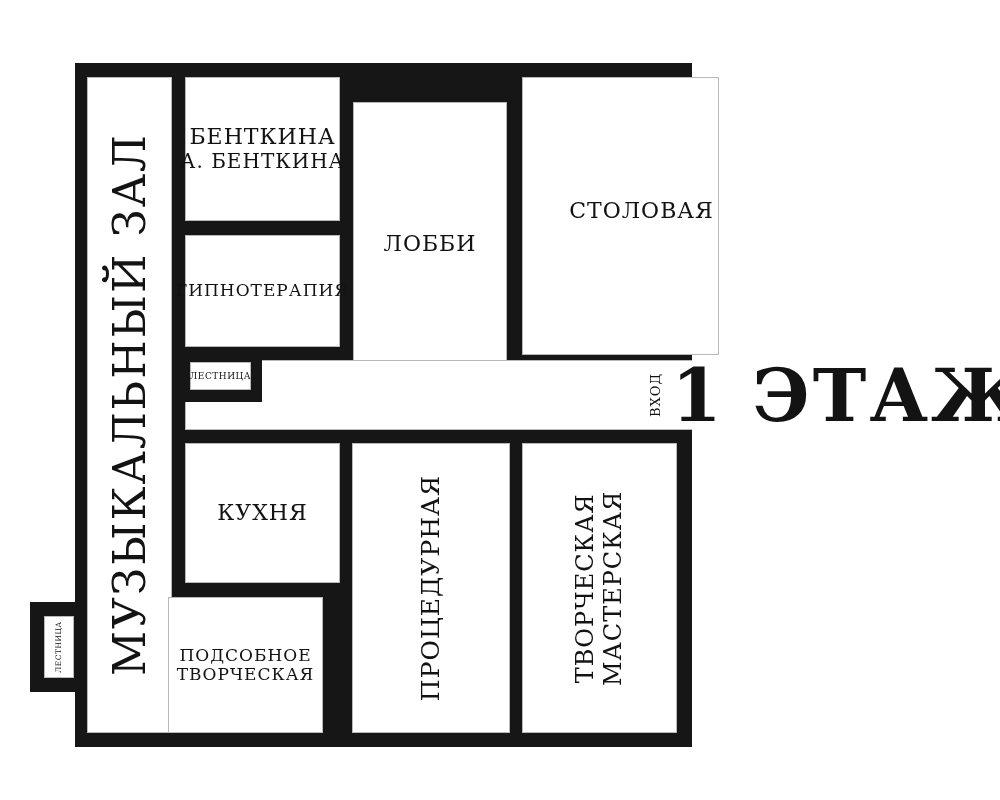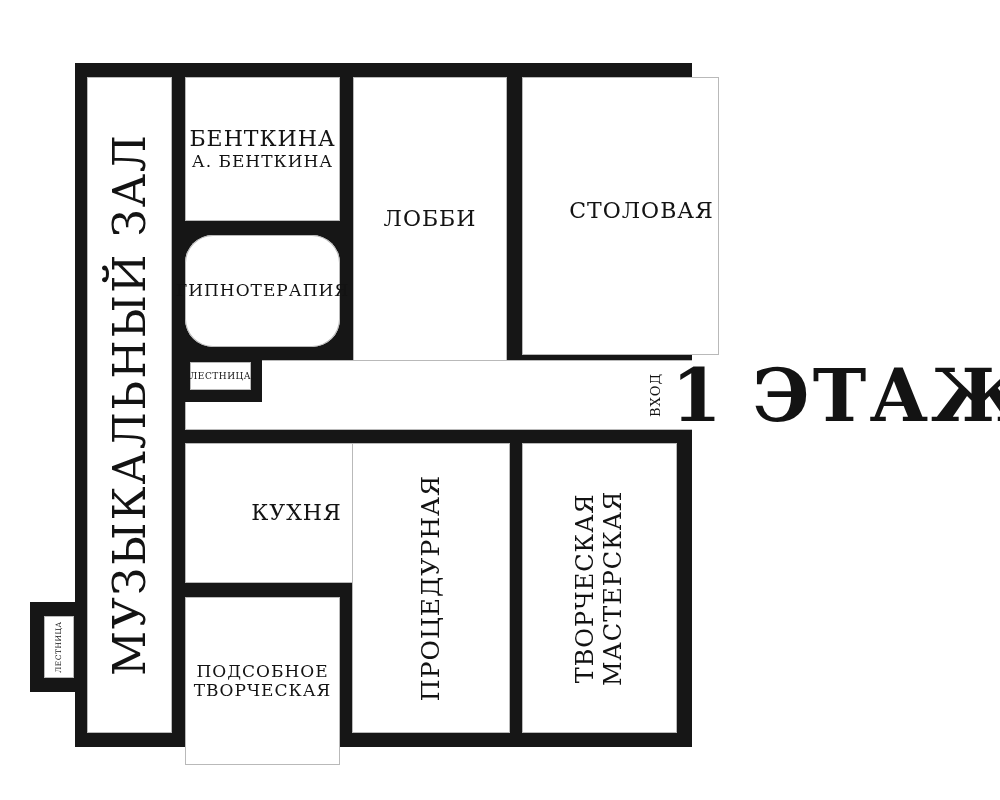--- a/index.html
+++ b/index.html
@@ -38,40 +38,40 @@
     line-height: 1.12;
     white-space: nowrap;
   }
   .vlabel {
     transform: rotate(-90deg);
     white-space: nowrap;
     text-align: center;
   }
   .fs-big   { font-size: 22px; }
   .fs-mid   { font-size: 17px; }
-  .fs-sub   { font-size: 17px; }
+  .fs-sub   { font-size: 20px; }
   .music-label  { font-size: 44px; letter-spacing: 2px; }
   .proc-label   { font-size: 25px; }
   .work-label   { font-size: 24px; line-height: 1.18; }
   .stair-label  { font-size: 9px;  letter-spacing: 0.5px; }
   .stair2-label { font-size: 7.5px; letter-spacing: 0.5px; }
   .entry-label  { font-size: 13px; letter-spacing: 1px; }
   .floor-title {
     position: absolute;
     left: 715px; top: 358px; width: 270px; height: 75px;
     display: flex; align-items: center; justify-content: center;
     font-size: 72px; font-weight: bold; letter-spacing: 3px;
     white-space: nowrap;
   }
   .entry-pos {
     position: absolute;
     right: 14px; top: 50%;
     transform: translateY(-50%) rotate(-90deg);
   }
-  .lobby-pad { padding-bottom: 28px; }
+  .lobby-pad { padding-bottom: 28px; margin-top: 25px; }
   .dining-pad { padding-bottom: 10px; padding-left: 42px; }
 </style>
 </head>
 <body>
 
 <div class="canvas">
 
   <div class="abs black" style="left:75px; top:63px; width:617px; height:684px;"></div>
 
   <div class="abs black" style="left:30px; top:602px; width:59px; height:90px;"></div>
@@ -83,21 +83,21 @@
     <span class="label vlabel music-label">МУЗЫКАЛЬНЫЙ ЗАЛ</span>
   </div>
 
   <div class="room" style="left:185px; top:77px; width:155px; height:144px;">
     <div>
       <div class="label fs-big">БЕНТКИНА</div>
       <div class="label fs-sub">А. БЕНТКИНА</div>
     </div>
   </div>
 
-  <div class="room" style="left:185px; top:235px; width:155px; height:112px;border-radius:28px;">
+  <div class="room" style="left:185px; top:235px; width:155px; height:112px;">
     <span class="label fs-mid">ГИПНОТЕРАПИЯ</span>
   </div>
 
   <div class="room" style="left:190px; top:362px; width:61px; height:28px;">
     <span class="label stair-label">ЛЕСТНИЦА</span>
   </div>
 
   <div class="room shadow3 lobby-pad" style="left:353px; top:77px; width:154px; height:285px;">
     <span class="label fs-big">ЛОББИ</span>
   </div>
@@ -105,25 +105,25 @@
   <div class="room dining-pad" style="left:522px; top:77px; width:155px; height:268px;">
     <span class="label fs-big">СТОЛОВАЯ</span>
   </div>
 
   <div class="room noshadow shadowTB" style="left:262px; top:360px; width:430px; height:70px;">
     <span class="label entry-label entry-pos">ВХОД</span>
   </div>
 
   <div class="room noshadow" style="left:185px; top:402px; width:77px; height:28px; box-shadow: inset 1px 0 0 #b9b9b9, inset 0 -1px 0 #b9b9b9;"></div>
 
-  <div class="room" style="left:185px; top:443px; width:155px; height:140px;padding-left:34px;">
+  <div class="room" style="left:185px; top:443px; width:155px; height:140px;">
     <span class="label fs-big">КУХНЯ</span>
   </div>
 
-  <div class="room" style="left:185px; top:597px; width:155px; height:168px;">
+  <div class="room" style="left:168px; top:597px; width:155px; height:136px;">
     <div>
       <div class="label fs-mid">ПОДСОБНОЕ</div>
       <div class="label fs-mid">ТВОРЧЕСКАЯ</div>
     </div>
   </div>
 
   <div class="room" style="left:352px; top:443px; width:158px; height:290px;">
     <span class="label vlabel proc-label">ПРОЦЕДУРНАЯ</span>
   </div>
 

